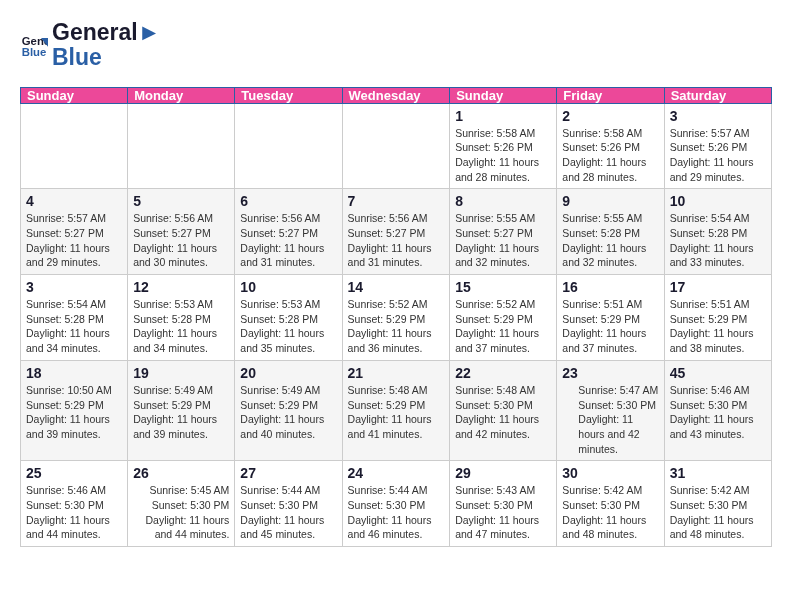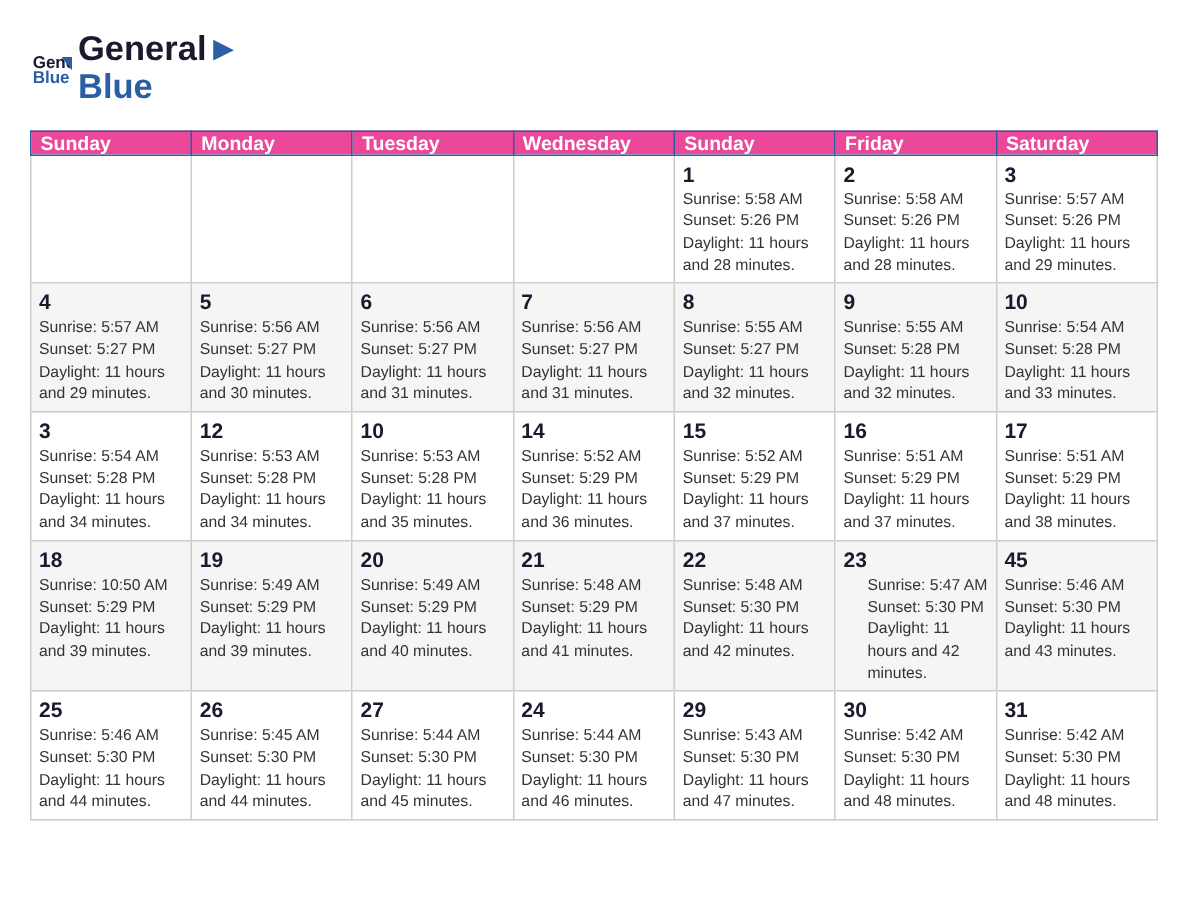--- a/index.html
+++ b/index.html
@@ -282,21 +282,21 @@
       </tr>
       <tr>
         <td>
           <span class="day-number">25</span>
           <div class="day-info" style="white-space: pre-line;">Sunrise: 5:46 AM
 Sunset: 5:30 PM
 Daylight: 11 hours and 44 minutes.</div>
         </td>
         <td>
           <span class="day-number">26</span>
-          <div class="day-info" style="white-space: pre-line;">Sunrise: 5:45 AM
+          <div class="day-info" style="white-space: pre-line; text-align: right;">Sunrise: 5:45 AM
 Sunset: 5:30 PM
 Daylight: 11 hours and 44 minutes.</div>
         </td>
         <td>
           <span class="day-number">27</span>
           <div class="day-info" style="white-space: pre-line;">Sunrise: 5:44 AM
 Sunset: 5:30 PM
 Daylight: 11 hours and 45 minutes.</div>
         </td>
         <td>

